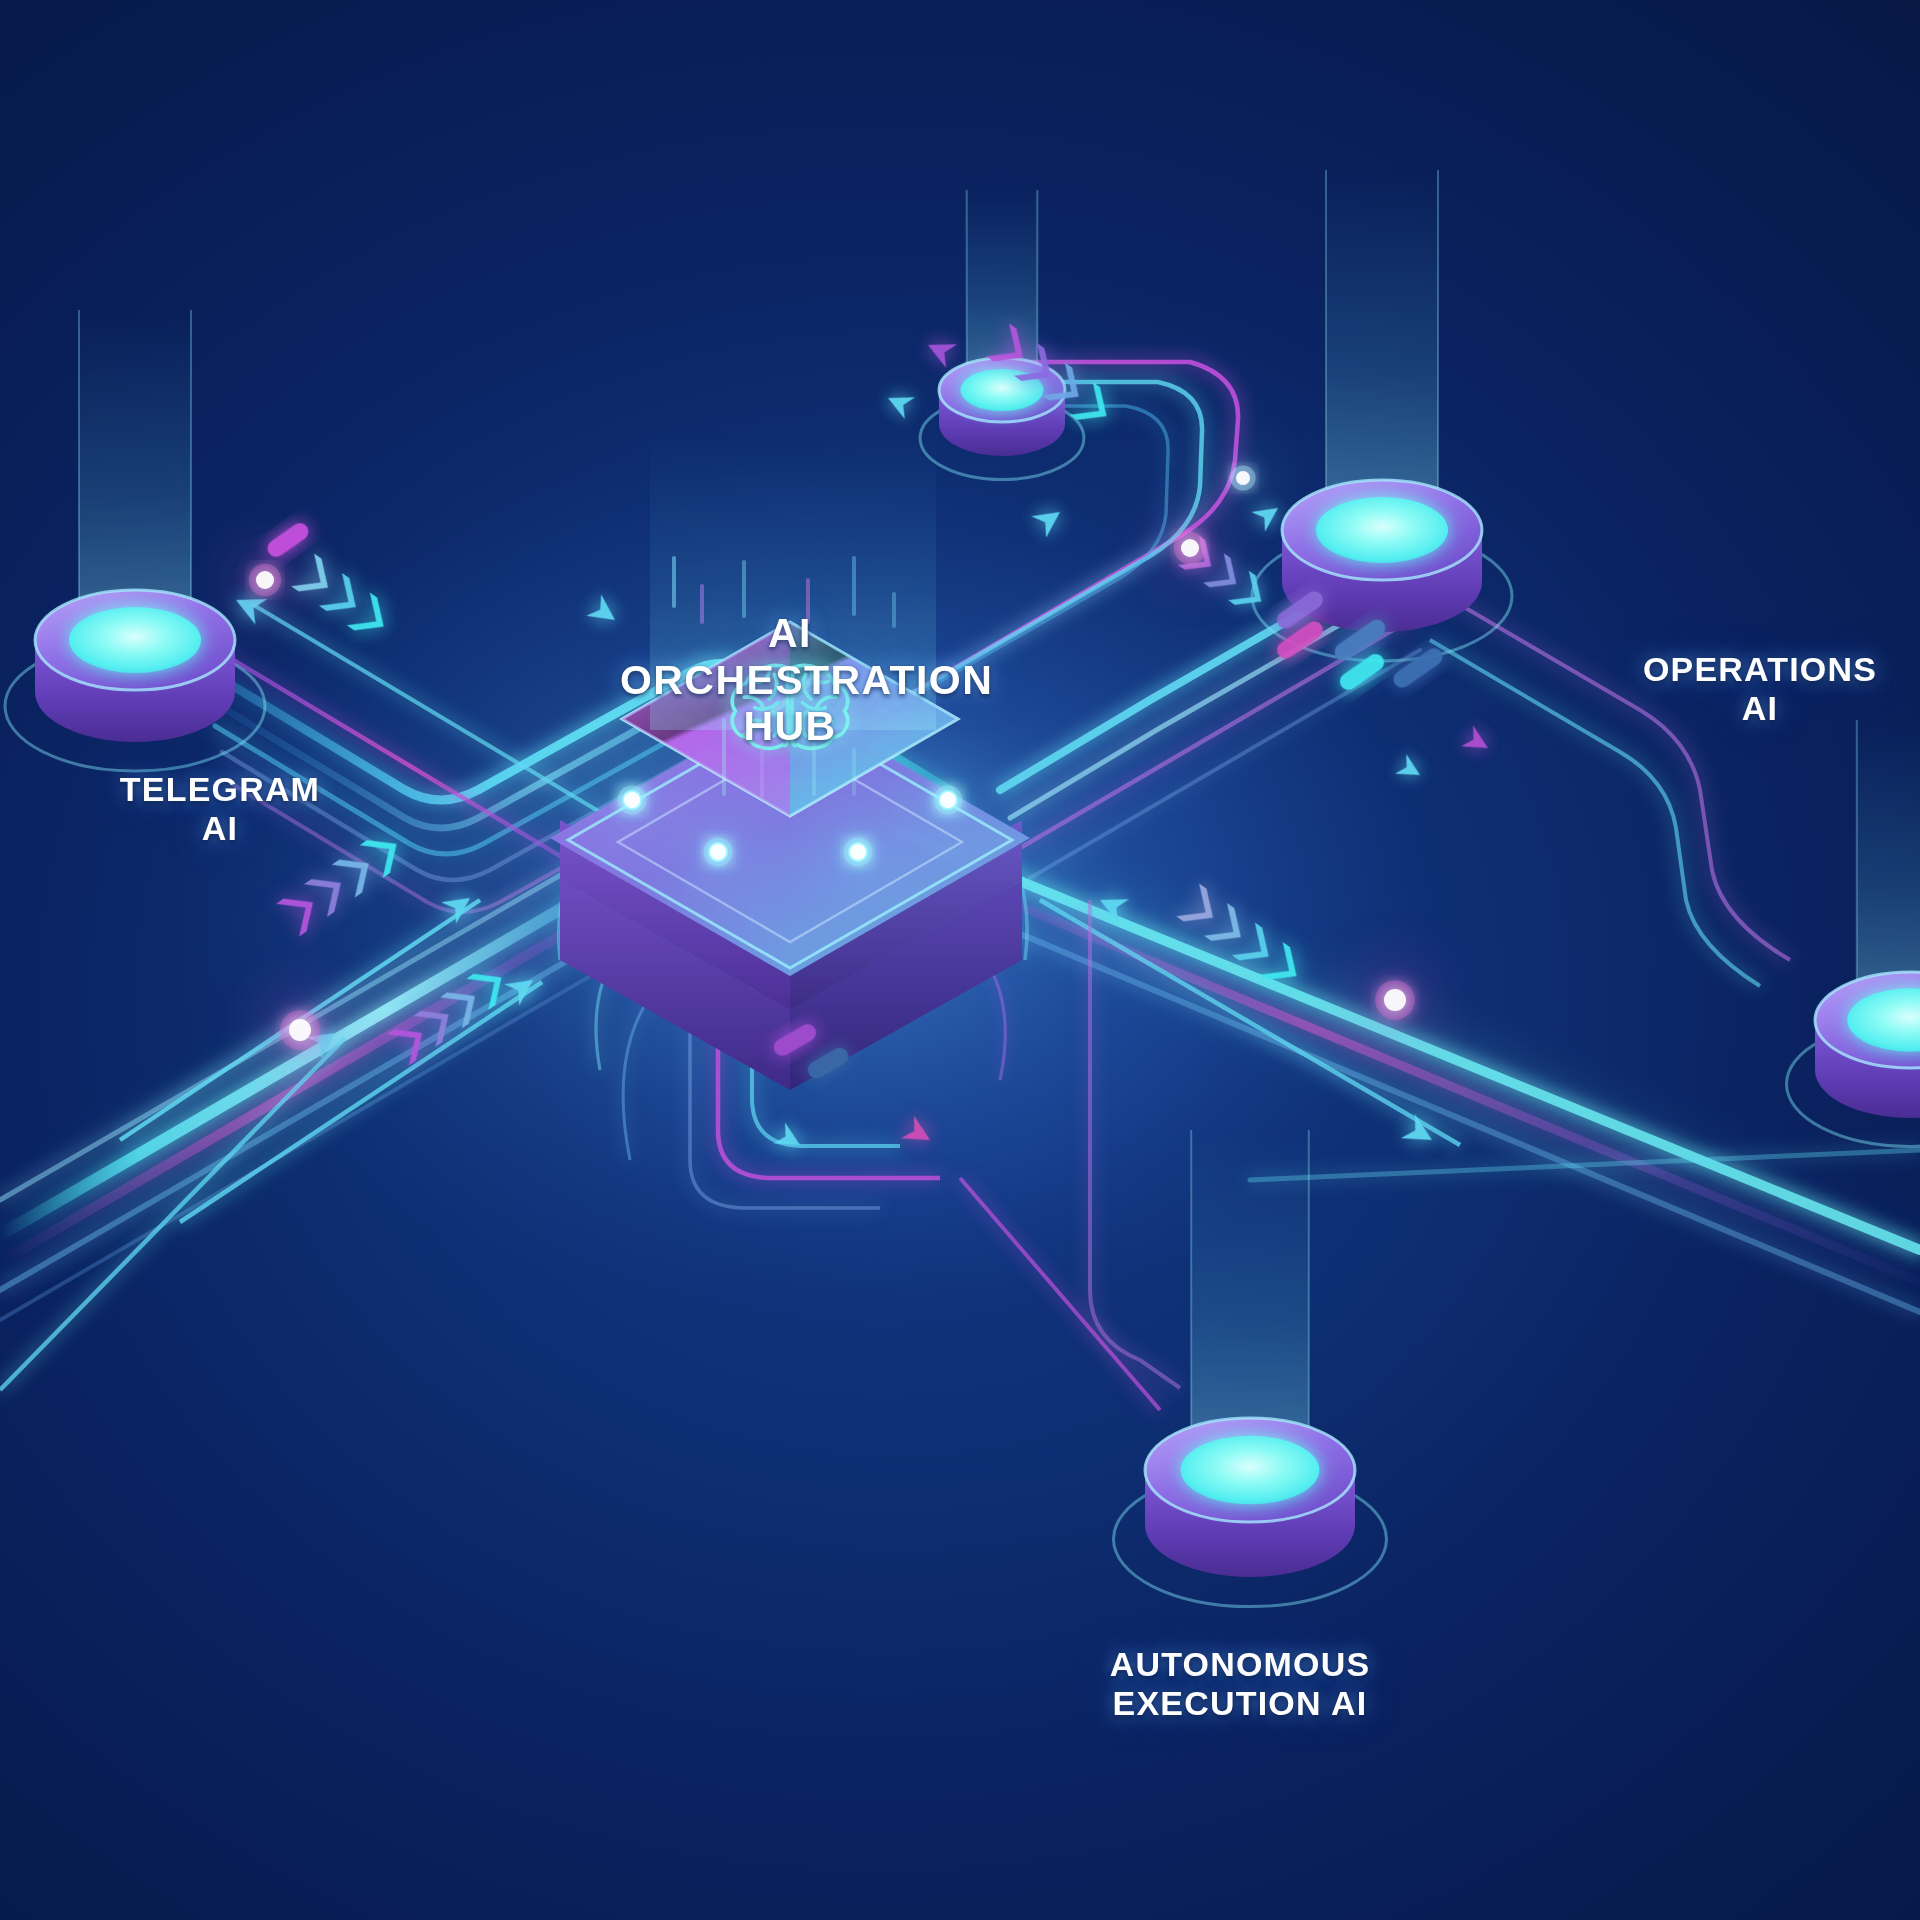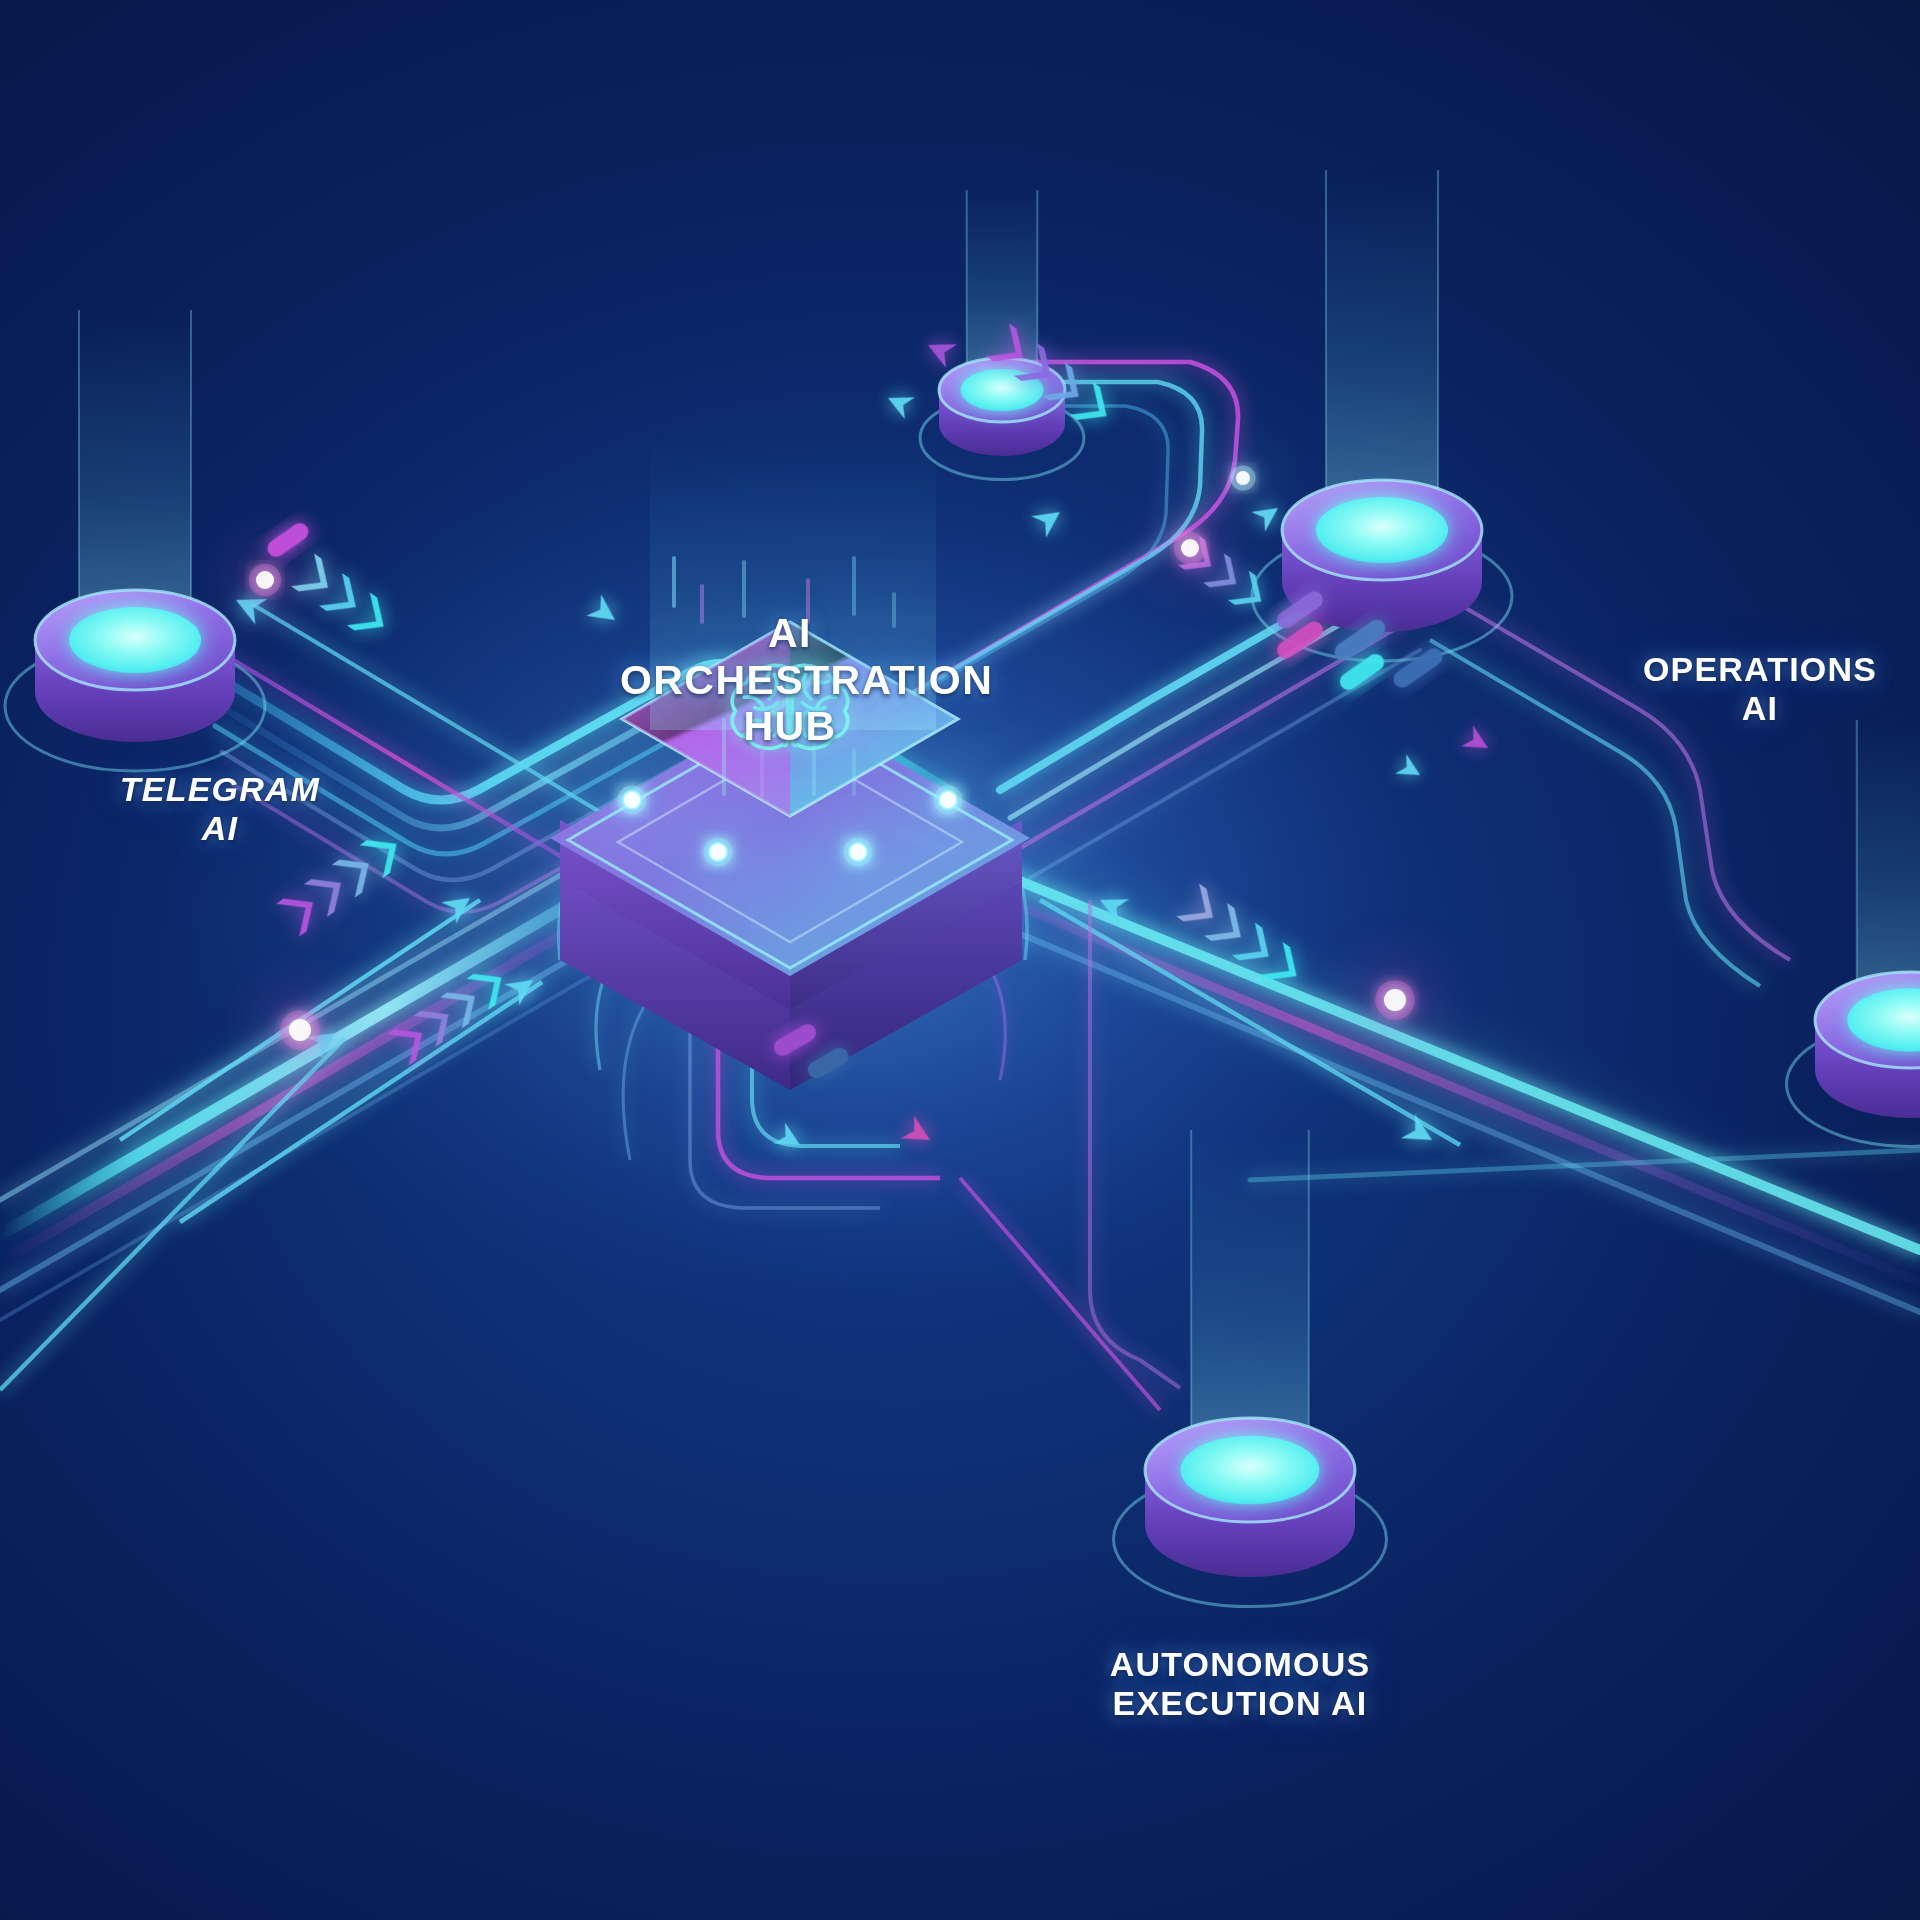--- a/index.html
+++ b/index.html
@@ -449,21 +449,21 @@
           <circle cx="858" cy="852" r="27.2" fill="#7ef0ff" opacity="0.2" filter="url(#blur30)"></circle>
           <circle cx="858" cy="852" r="14.4" fill="#7ef0ff" opacity="0.5" filter="url(#softGlow)"></circle>
           <circle cx="858" cy="852" r="8" fill="#ffffff" opacity="0.95" filter="url(#softGlow)"></circle>
         </g>
     </svg>
 
     <div class="label hub" style="left:620px; top:610px; width:340px;">AI ORCHESTRATION
 HUB</div>
 
     <div id="node-labels-root">
-        <div class="label node" style="left: 40px; top: 770px; width: 360px; font-style: italic;">TELEGRAM
+        <div class="label node" style="left: 40px; top: 770px; width: 360px;">TELEGRAM
 AI</div>
         <div class="label node" style="left: 1580px; top: 650px; width: 360px;">OPERATIONS
 AI</div>
         <div class="label node" style="left: 1060px; top: 1620px; width: 360px; margin-top: 25px;">AUTONOMOUS
 EXECUTION AI</div>
       </div>
 
   </div>
 </div>
 

